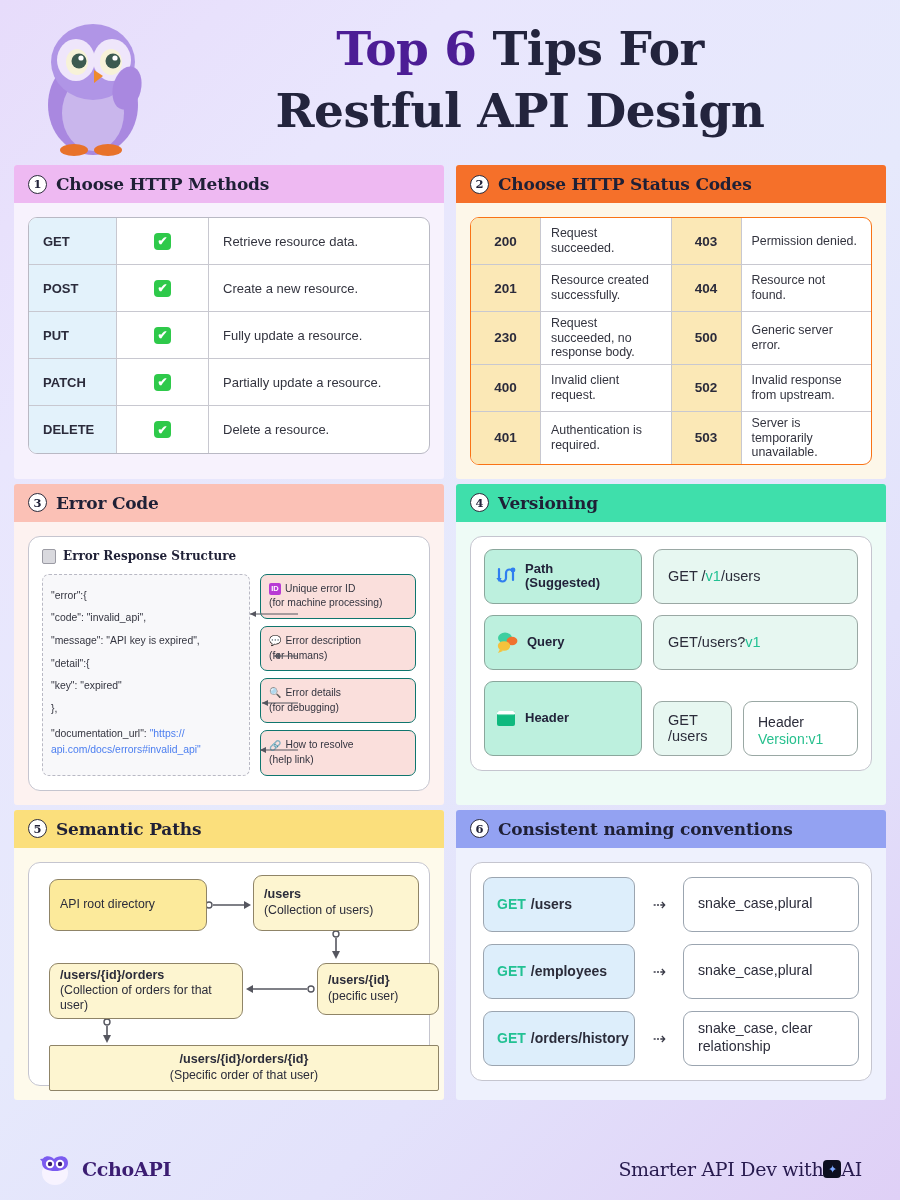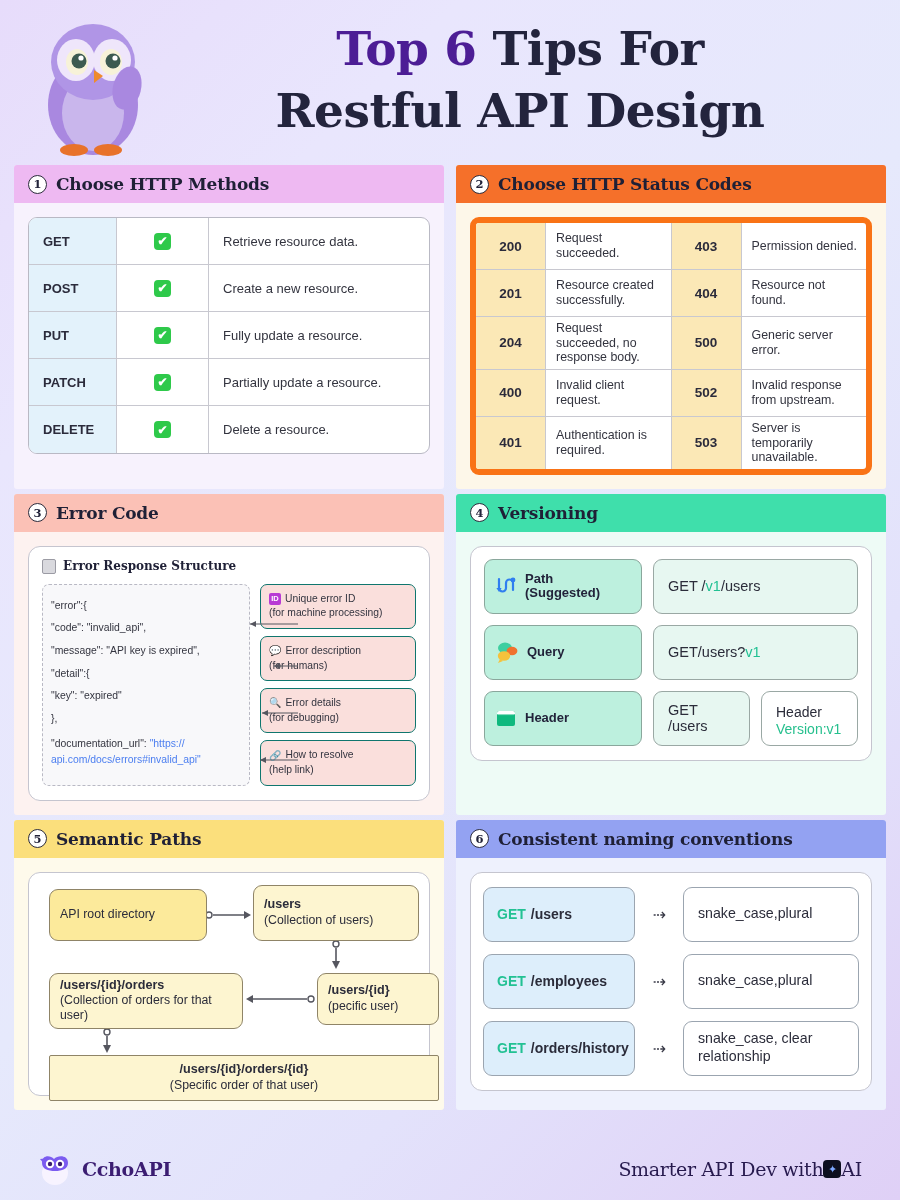--- a/index.html
+++ b/index.html
@@ -70,21 +70,21 @@
   }
   .chk{
     width:17px; height:17px; border-radius:4px; background:#2ec94a;
     display:flex; align-items:center; justify-content:center;
     color:#fff; font-size:12px; font-weight:bold; line-height:1;
   }
   .m-desc{ flex:1; display:flex; align-items:center; padding-left:14px;
     font-size:13px; color:#33343f; }
 
   
-  .stbl{ background:#fff; border:6px solid #f97316; border-radius:9px; overflow:hidden; }
+  .stbl{ background:#fff; border:1px solid #f97316; border-radius:9px; overflow:hidden; }
   .srow{ display:flex; border-bottom:1px solid #c8c8d0; min-height:47px; }
   .srow:last-child{ border-bottom:none; }
   .scode{
     width:70px; background:#fbe8b6; display:flex; align-items:center; justify-content:center;
     font-size:13.5px; font-weight:bold; color:#2b2b3b; border-right:1px solid #c8c8d0; flex:none;
   }
   .stxt{
     flex:1; display:flex; align-items:center; padding:4px 8px 4px 10px;
     font-size:12.4px; color:#33343f; line-height:1.18; border-right:1px solid #c8c8d0;
   }
@@ -128,21 +128,21 @@
     display:flex; align-items:center; gap:8px; padding:10px 10px; min-height:55px;
     font-size:13px; font-weight:bold; color:#22233a; line-height:1.12;
   }
   .vval{
     flex:1; background:#e7f7f1; border:1px solid #9aa8a4; border-radius:9px;
     display:flex; align-items:center; padding:0 14px; min-height:55px;
     font-size:14.5px; color:#2b2c3a;
   }
   .v-green{ color:#22c193; }
   .v-mint{ color:#27c08e; }
-  .vrow3 .vval{ flex:none; width:97px; justify-content:flex-start; }
+  .vrow3 .vval{ flex:none; width:79px; justify-content:flex-start;margin-top:20px; }
   .vrow3 .vval2{ flex:1; background:#fff; line-height:1.2; display:block; padding-top:12px; font-size:14px;}
 
   
   .flow{ position:relative; height:202px; }
   .fbox{
     position:absolute; border:1px solid #8f8467; border-radius:9px;
     background:#fdf5d0; font-size:12.3px; color:#2b2c3a; line-height:1.24;
     padding:7px 10px; display:flex; flex-direction:column; justify-content:center;
   }
   .fbox b{ font-size:12.6px; }
@@ -283,21 +283,21 @@
             <div class="scode">403</div>
             <div class="stxt">Permission denied.</div>
           </div>
           <div class="srow">
             <div class="scode">201</div>
             <div class="stxt">Resource created successfully.</div>
             <div class="scode">404</div>
             <div class="stxt">Resource not found.</div>
           </div>
           <div class="srow">
-            <div class="scode">204</div>
+            <div class="scode">230</div>
             <div class="stxt">Request succeeded, no response body.</div>
             <div class="scode">500</div>
             <div class="stxt">Generic server error.</div>
           </div>
           <div class="srow">
             <div class="scode">400</div>
             <div class="stxt">Invalid client request.</div>
             <div class="scode">502</div>
             <div class="stxt">Invalid response from upstream.</div>
           </div>

